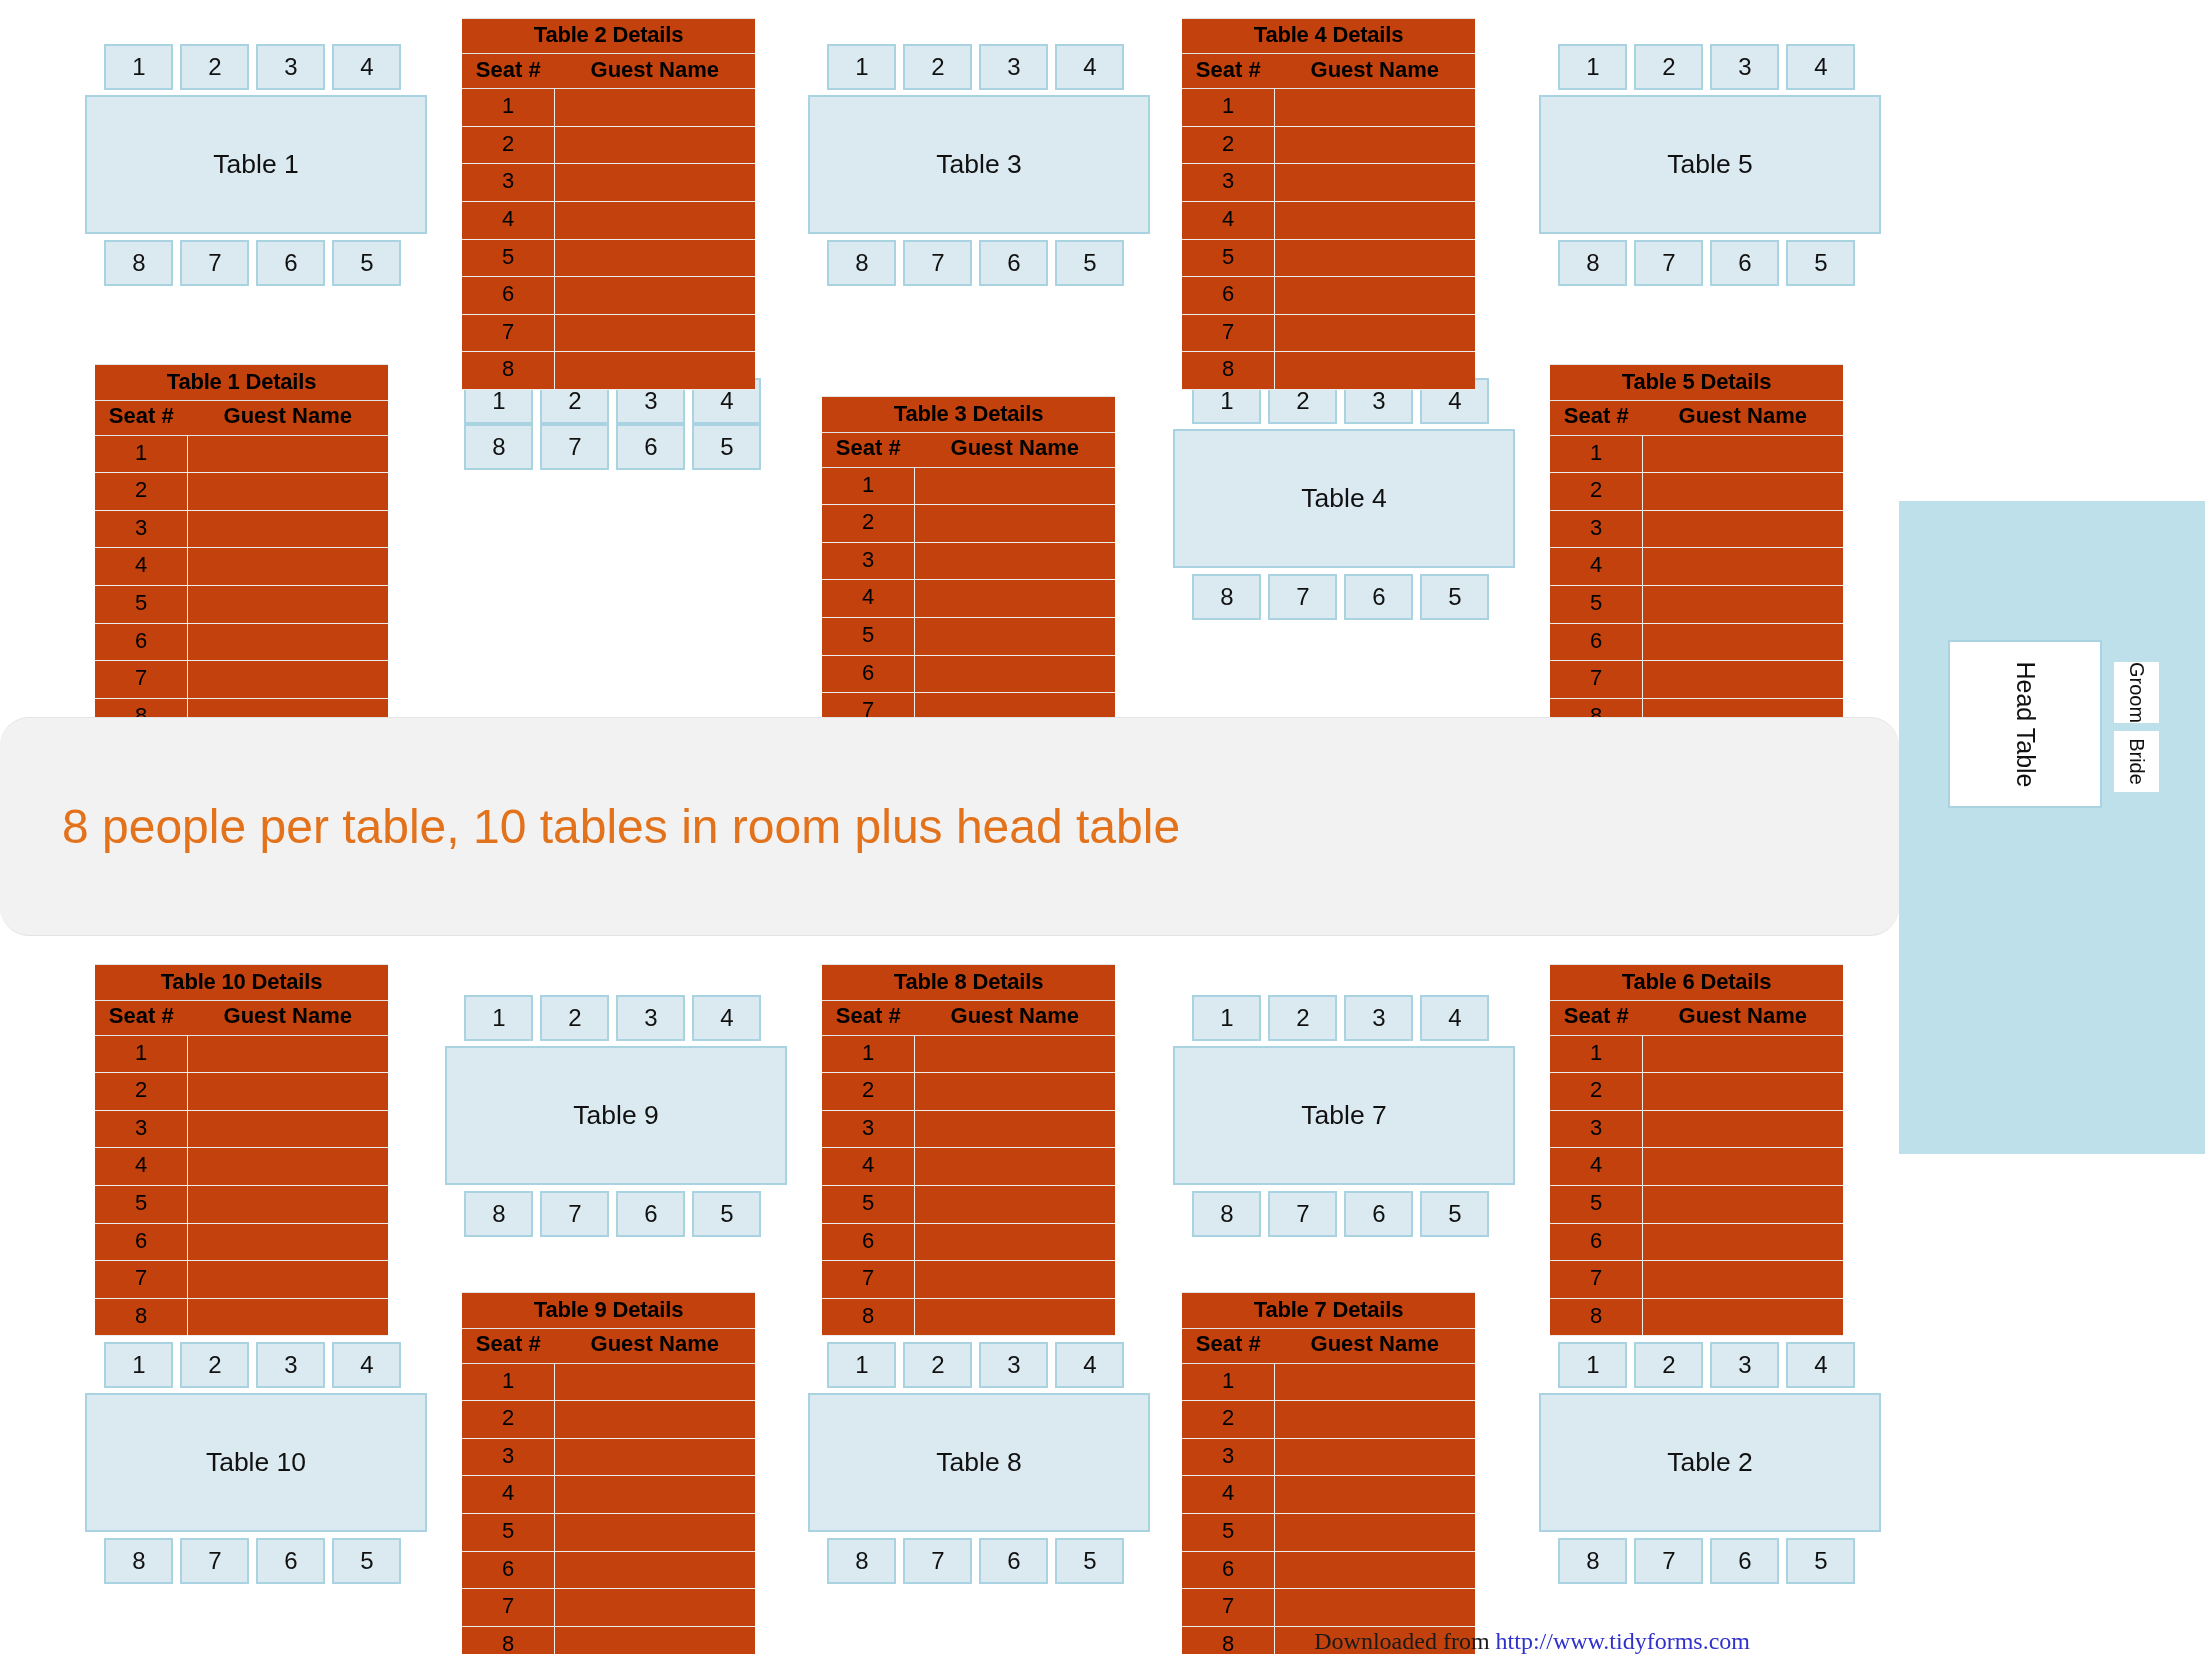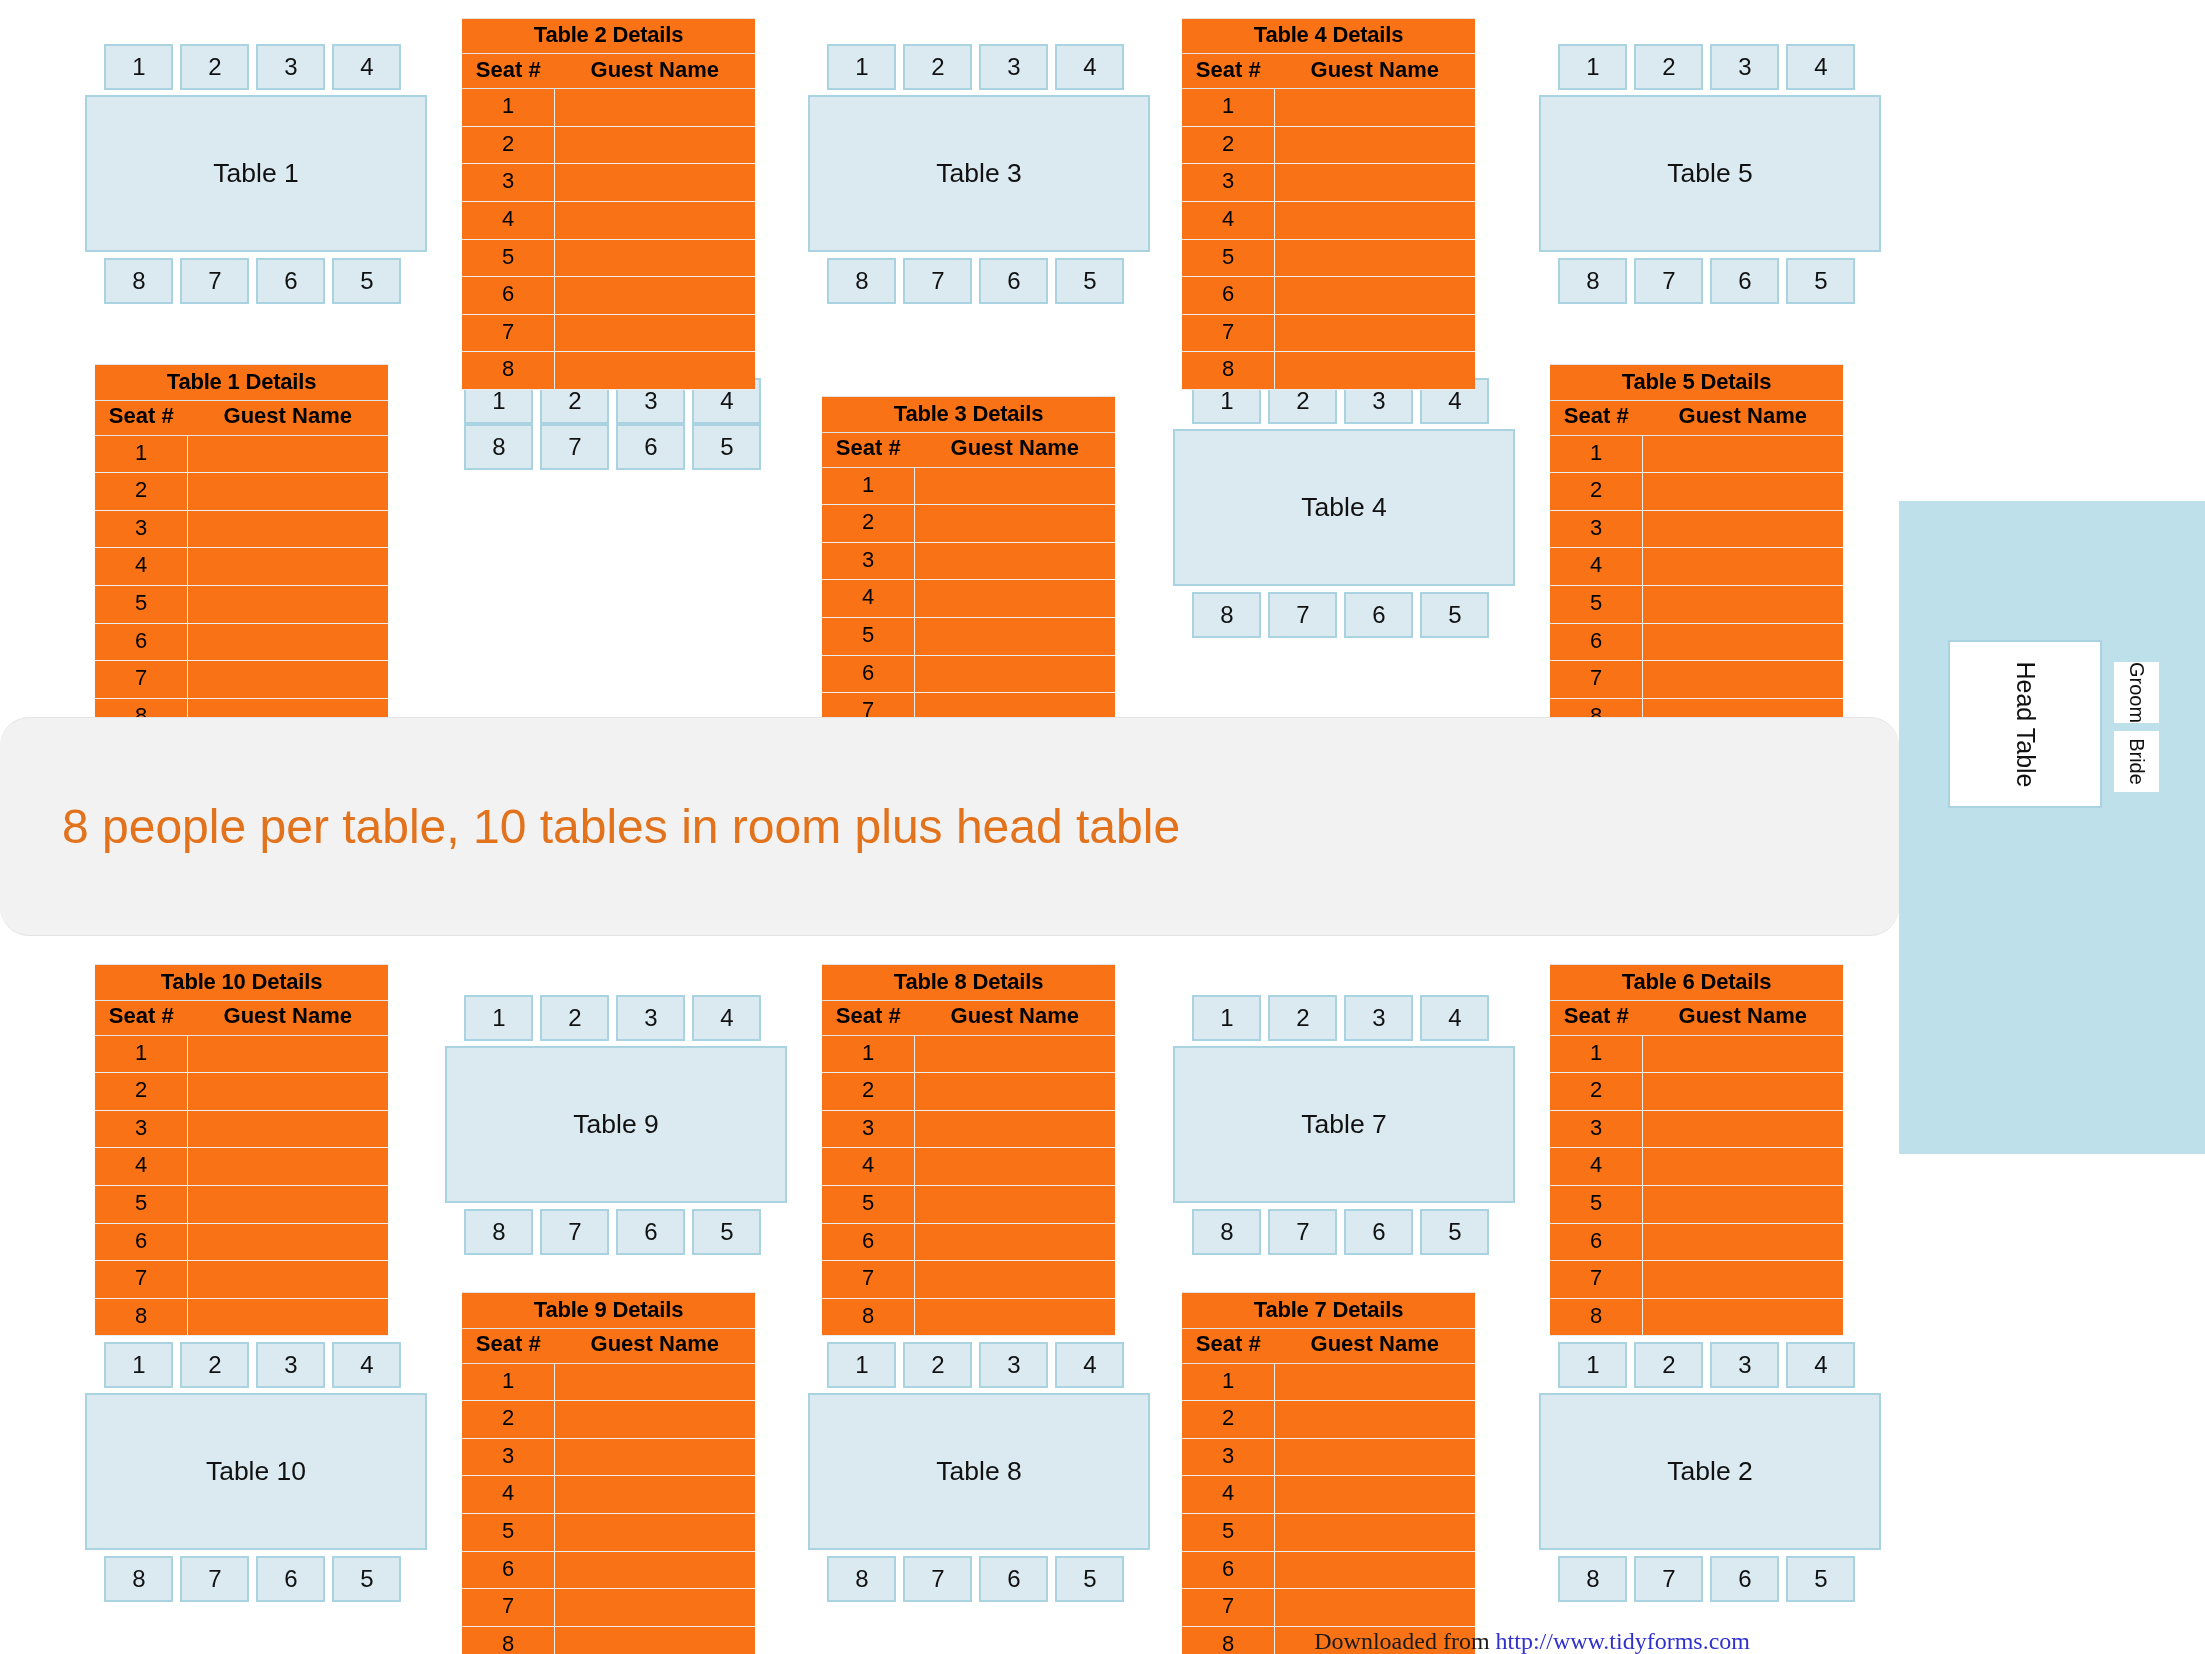--- a/index.html
+++ b/index.html
@@ -33,38 +33,38 @@
     box-sizing: border-box;
     display: flex;
     align-items: center;
     justify-content: center;
     font-size: 24px;
     color: #111111;
     line-height: 1;
   }
   .table-body {
     width: 342px;
-    height: 157px;
+    height: 139px;
     background: #dbeaf1;
     border: 2.6px solid #a9d3e1;
     box-sizing: border-box;
     display: flex;
     align-items: center;
     justify-content: center;
     font-size: 26.5px;
     color: #111111;
     margin: 5.3px 0;
   }
 
   
   .details {
     position: absolute;
     border-collapse: collapse;
     border-spacing: 0;
-    background: #f97316;
+    background: #c2410c;
   }
   .details .dt-title {
     font-size: 22px;
     font-weight: bold;
     text-align: center;
     padding: 3.5px 0 5.3px 0;
     border-bottom: 0.9px solid #e3e3e3;
     border-top: 0.9px solid #e3e3e3;
     letter-spacing: -0.2px;
   }

